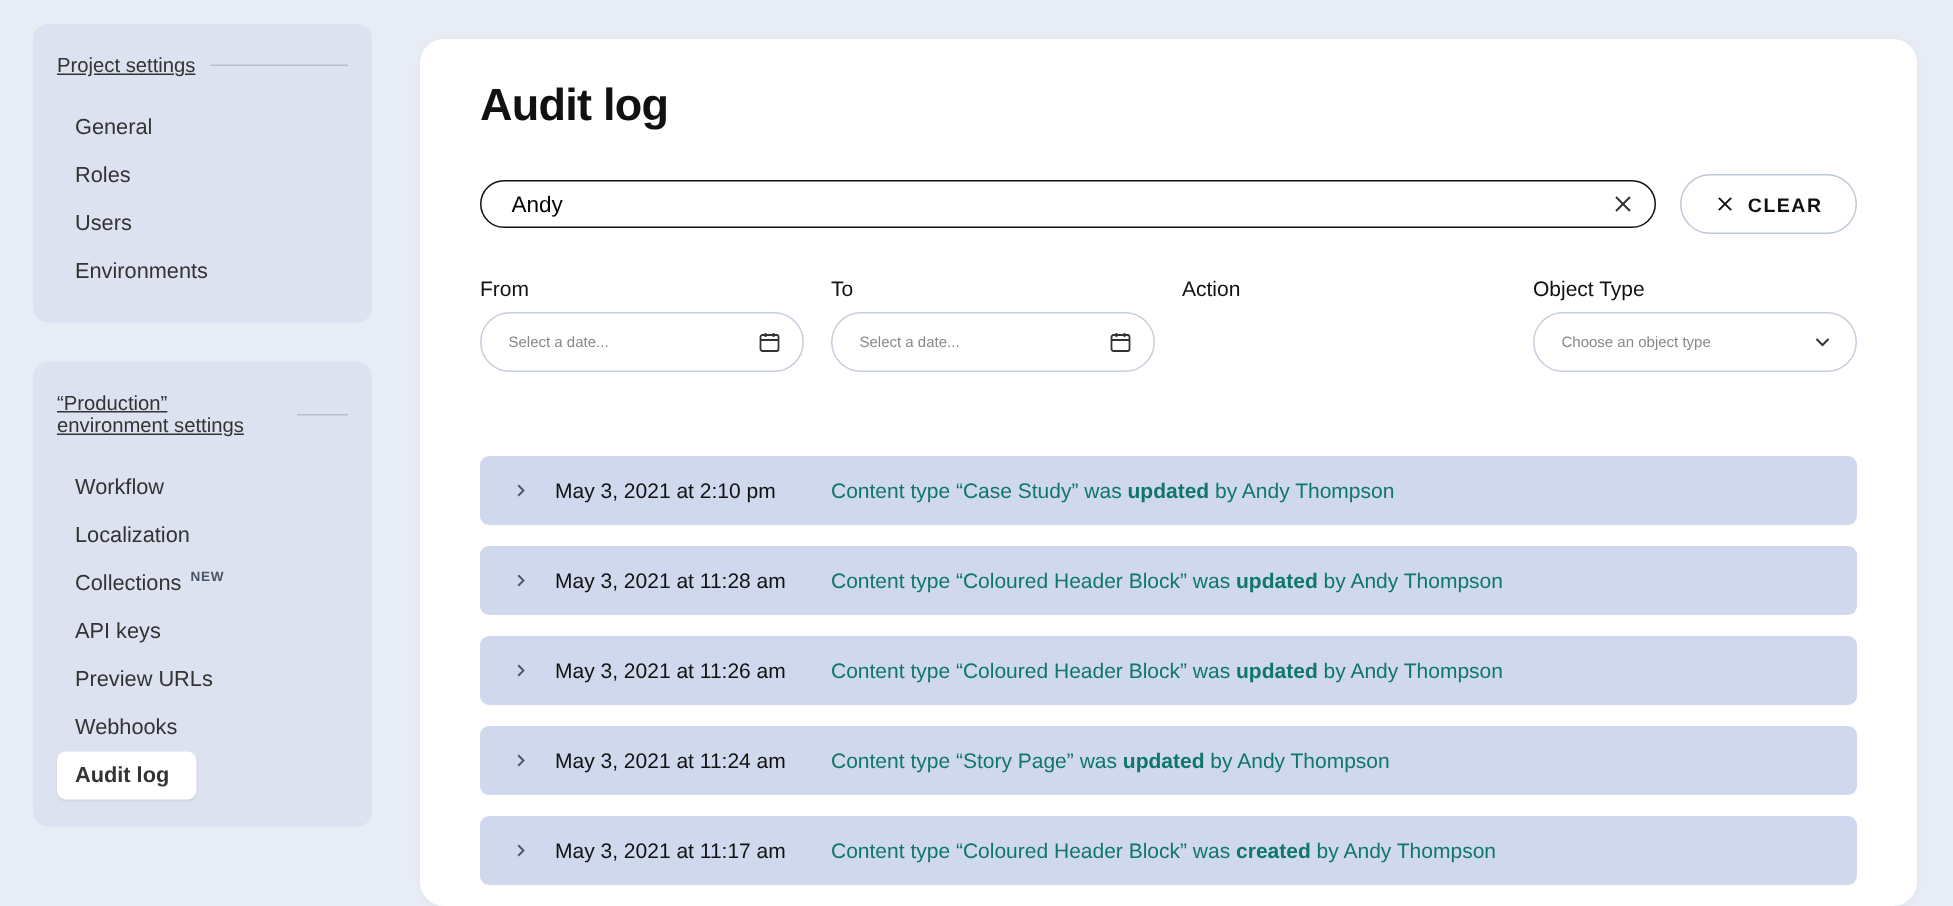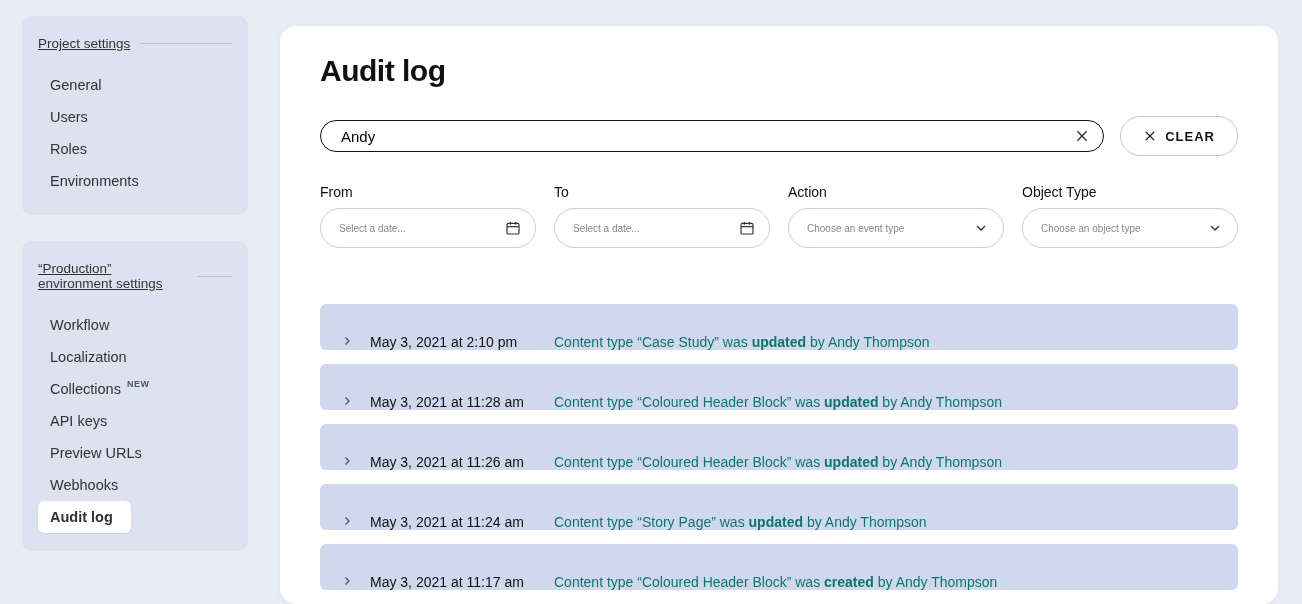--- a/index.html
+++ b/index.html
@@ -150,22 +150,22 @@
     justify-content: space-between;
   }
   .pill-input .icon { color: #333; display: flex; }
 
   .log-list { display: flex; flex-direction: column; gap: 14px; }
   .log-row {
     background: #cfd8ec;
     border-radius: 6px;
     height: 46px;
     display: flex;
-    align-items: flex-end;
-    padding: 0 18px;
+    align-items: center;
+    padding: 12px 18px;
     gap: 14px;
     cursor: pointer;
   }
   .log-chevron {
     width: 18px; height: 18px;
     display: flex; align-items: center; justify-content: center;
     color: #4a5568;
   }
   .log-time {
     width: 170px;
@@ -189,24 +189,24 @@
 
     <div class="panel">
       <div class="panel-header">
         <span>Project settings</span>
         <span class="rule"></span>
       </div>
       <div class="nav-item">
           <span>General</span>
         </div>
       <div class="nav-item">
+          <span>Roles</span>
+        </div>
+      <div class="nav-item">
           <span>Users</span>
-        </div>
-      <div class="nav-item">
-          <span>Roles</span>
         </div>
       <div class="nav-item">
           <span>Environments</span>
         </div>
     </div>
 
     <div class="panel">
       <div class="panel-header">
         <span style="max-width:150px;">“Production” environment settings</span>
         <span class="rule"></span>
@@ -290,28 +290,20 @@
                   <line x1="3" y1="10" x2="21" y2="10"></line>
                   <line x1="8" y1="3" x2="8" y2="7"></line>
                   <line x1="16" y1="3" x2="16" y2="7"></line>
                 </svg>
             </span>
           </div>
         </div>
 
         <div class="filter-col">
           <span class="filter-label">Action</span>
-          <div class="pill-input">
-            <span>Choose an event type</span>
-            <span class="icon">
-              <svg width="16" height="16" viewBox="0 0 24 24" fill="none" stroke="currentColor" stroke-width="2">
-                  <polyline points="6 9 12 15 18 9"></polyline>
-                </svg>
-            </span>
-          </div>
         </div>
 
         <div class="filter-col">
           <span class="filter-label">Object Type</span>
           <div class="pill-input">
             <span>Choose an object type</span>
             <span class="icon">
               <svg width="16" height="16" viewBox="0 0 24 24" fill="none" stroke="currentColor" stroke-width="2">
                   <polyline points="6 9 12 15 18 9"></polyline>
                 </svg>

